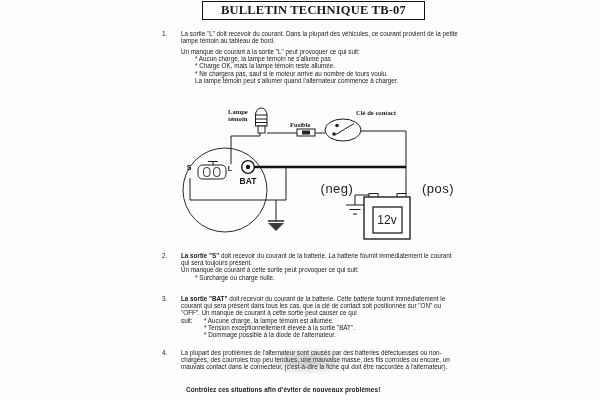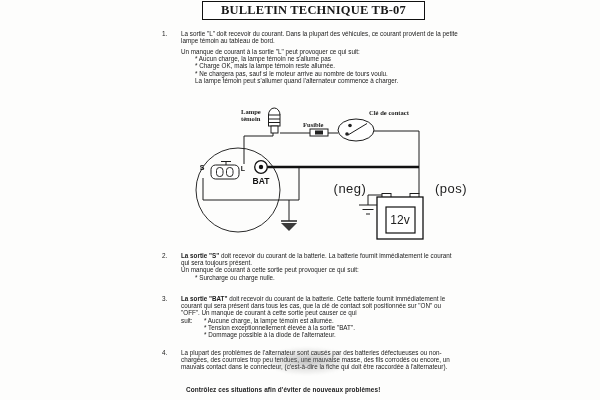--- a/index.html
+++ b/index.html
@@ -25,21 +25,21 @@
   .item p.gap{margin-top:3.5px;}
   .item p.bullet{margin-left:14px;}
   .item p.bullet2{margin-left:23px;}
   .item p.leadb{display:flex;}
   .item p.leadb .lead{width:23px;flex:0 0 23px;}
   .closing{
     position:absolute;left:186px;top:386px;font-size:6.4px;font-weight:bold;
     letter-spacing:.1px;
   }
   
-  .diagram{position:absolute;left:136px;top:103px;width:360px;height:145px;}
+  .diagram{position:absolute;left:123px;top:103px;width:360px;height:145px;}
   .diagram svg{display:block;}
   .lbl-serif{font-family:"Liberation Serif",serif;font-weight:bold;font-size:6.6px;fill:#1c1c1c;}
   .lbl-sl{font-family:"Liberation Sans",sans-serif;font-weight:bold;font-size:7px;fill:#111;}
   .lbl-bat{font-family:"Liberation Sans",sans-serif;font-weight:bold;font-size:8.5px;fill:#111;}
   .lbl-np{font-family:"Liberation Sans",sans-serif;font-size:13px;letter-spacing:.5px;fill:#222;}
   .lbl-12v{font-family:"Liberation Sans",sans-serif;font-size:12px;fill:#222;}
   .wire{stroke:#1c1c1c;stroke-width:1;fill:none;}
   .wire-thick{stroke:#111;stroke-width:2.6;fill:none;}
   .shape{stroke:#1c1c1c;stroke-width:1;fill:#fff;}
   .shape-none{stroke:#2a2a2a;stroke-width:1;fill:none;}

